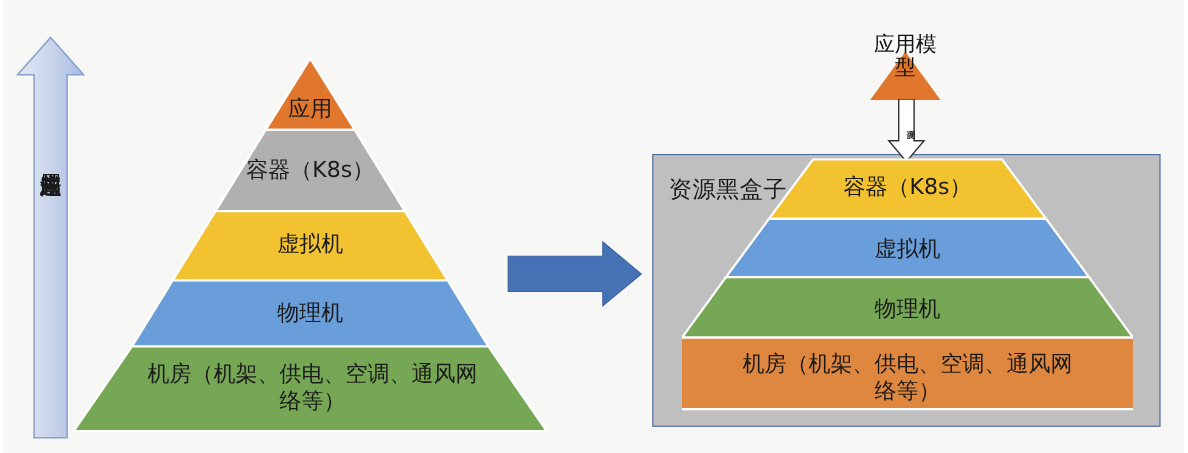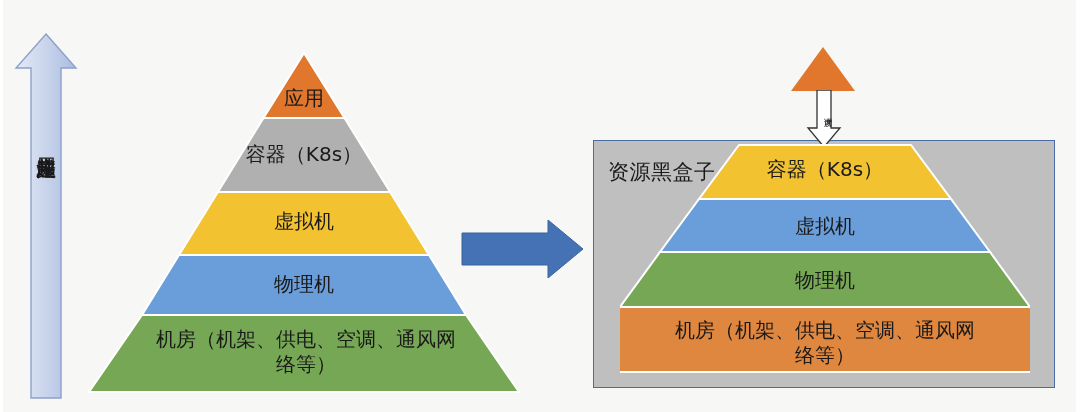--- a/index.html
+++ b/index.html
@@ -170,21 +170,21 @@
           <stop offset="0%" stop-color="#e3eaf7"></stop>
           <stop offset="55%" stop-color="#c6d2ea"></stop>
           <stop offset="100%" stop-color="#a9bbe0"></stop>
         </linearGradient>
       </defs>
       <polygon points="32,2 62,36 47,36 47,366 17,366 17,36 2,36" fill="url(#gradUp)" stroke="#8ca0cc" stroke-width="1.4"></polygon>
     </svg>
     <div class="vert-arrow-label">越来越关注应用</div>
   </div>
 
-  <div class="pyramid-wrap" style="left:86px; top:48px; width:440px; height:350px;">
+  <div class="pyramid-wrap" style="left:64px; top:48px; width:440px; height:350px;">
     <svg class="pyr-svg" width="440" height="350" viewBox="0 0 440 350">
 
       <polygon points="218,5 258.5,70 177.5,70" fill="#e0772d" stroke="#ffffff" stroke-width="2"></polygon>
 
       <polygon points="177.5,70 258.5,70 304.1,144 131.9,144" fill="#b0b0b0" stroke="#ffffff" stroke-width="2"></polygon>
 
       <polygon points="131.9,144 304.1,144 343,207 93,207" fill="#f2c230" stroke="#ffffff" stroke-width="2"></polygon>
 
       <polygon points="93,207 343,207 380,267 56,267" fill="#6a9edb" stroke="#ffffff" stroke-width="2"></polygon>
 
@@ -210,20 +210,22 @@
   </div>
 
   <div class="black-box" style="background: rgb(191, 191, 191); border-color: rgb(74, 106, 165);"></div>
   <div class="black-box-title">资源黑盒子</div>
 
   <div class="app-model">
     <svg width="66" height="46" viewBox="0 0 66 46">
       <polygon points="33,1 65,45 1,45" fill="#e0772d"></polygon>
     </svg>
   </div>
+  <div class="app-model-label">应用模
+型</div>
 
   <div class="sched-arrow">
     <svg width="36" height="58" viewBox="0 0 36 58">
       <polygon points="11,0 25,0 25,38 34,38 18,57 2,38 11,38" fill="#ffffff" stroke="#333333" stroke-width="1.3"></polygon>
     </svg>
   </div>
   <div class="sched-label">调度</div>
 
   <div class="pyramid-wrap" style="left:620px; top:140px; width:410px; height:240px;">
     <svg class="pyr-svg" width="410" height="240" viewBox="0 0 410 240">

